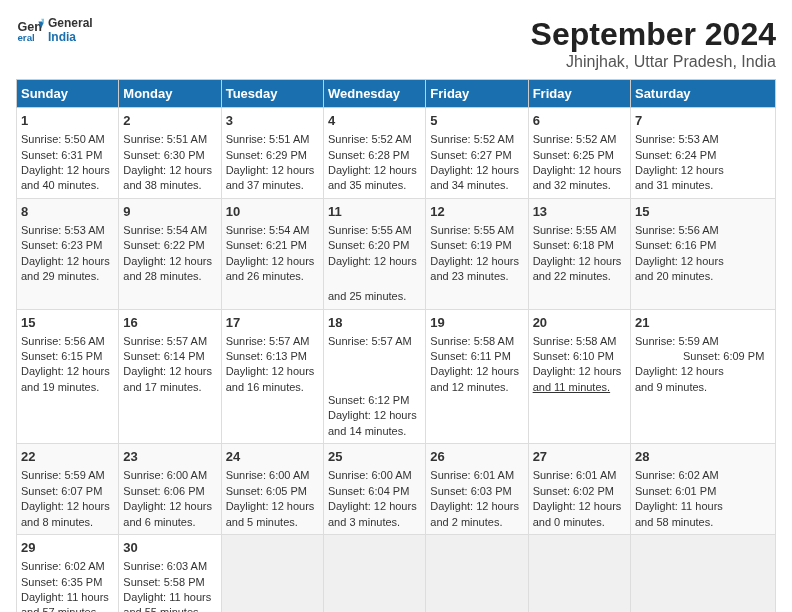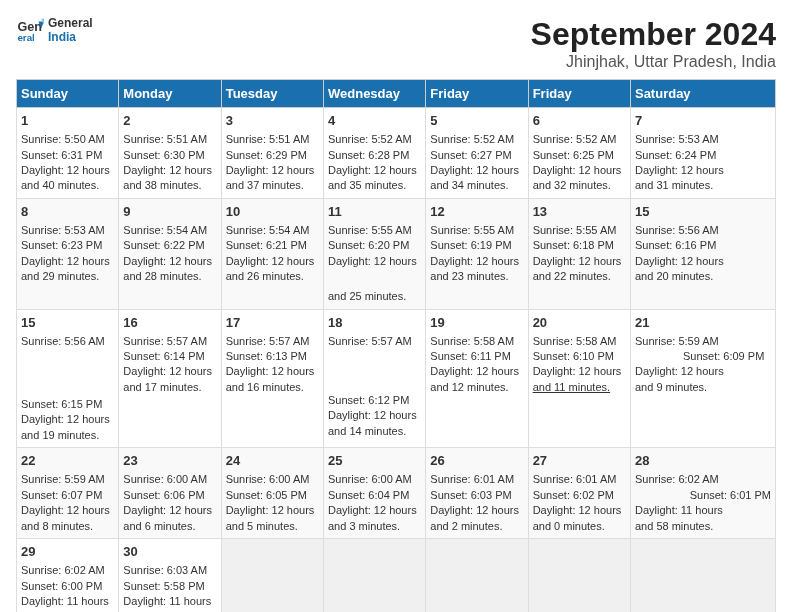--- a/index.html
+++ b/index.html
@@ -208,21 +208,21 @@
           <span style="display: block;">Sunrise: 5:56 AM</span>
           <span style="display: block;">Sunset: 6:16 PM</span>
           <span style="display: block;">Daylight: 12 hours</span>
           <span style="display: block;">and 20 minutes.</span>
         </td>
       </tr>
       <tr>
         <td>
           <span class="day-num">15</span>
           <span style="display: block;">Sunrise: 5:56 AM</span>
-          <span style="display: block; margin-top: 48px;">Sunset: 6:15 PM</span>
+          <span style="display: block;">Sunset: 6:15 PM</span>
           <span style="display: block;">Daylight: 12 hours</span>
           <span style="display: block;">and 19 minutes.</span>
         </td>
         <td>
           <span class="day-num">16</span>
           <span style="display: block;">Sunrise: 5:57 AM</span>
           <span style="display: block;">Sunset: 6:14 PM</span>
           <span style="display: block;">Daylight: 12 hours</span>
           <span style="display: block;">and 17 minutes.</span>
         </td>
@@ -301,30 +301,30 @@
         <td>
           <span class="day-num">27</span>
           <span style="display: block;">Sunrise: 6:01 AM</span>
           <span style="display: block;">Sunset: 6:02 PM</span>
           <span style="display: block;">Daylight: 12 hours</span>
           <span style="display: block;">and 0 minutes.</span>
         </td>
         <td>
           <span class="day-num">28</span>
           <span style="display: block;">Sunrise: 6:02 AM</span>
-          <span style="display: block; text-align: right;">Sunset: 6:01 PM</span>
+          <span style="display: block;">Sunset: 6:01 PM</span>
           <span style="display: block;">Daylight: 11 hours</span>
           <span style="display: block;">and 58 minutes.</span>
         </td>
       </tr>
       <tr>
         <td>
           <span class="day-num">29</span>
           <span style="display: block;">Sunrise: 6:02 AM</span>
-          <span style="display: block;">Sunset: 6:00 PM</span>
+          <span style="display: block;">Sunset: 6:35 PM</span>
           <span style="display: block;">Daylight: 11 hours</span>
           <span style="display: block;">and 57 minutes.</span>
         </td>
         <td>
           <span class="day-num">30</span>
           <span style="display: block;">Sunrise: 6:03 AM</span>
           <span style="display: block;">Sunset: 5:58 PM</span>
           <span style="display: block;">Daylight: 11 hours</span>
           <span style="display: block;">and 55 minutes.</span>
         </td>

